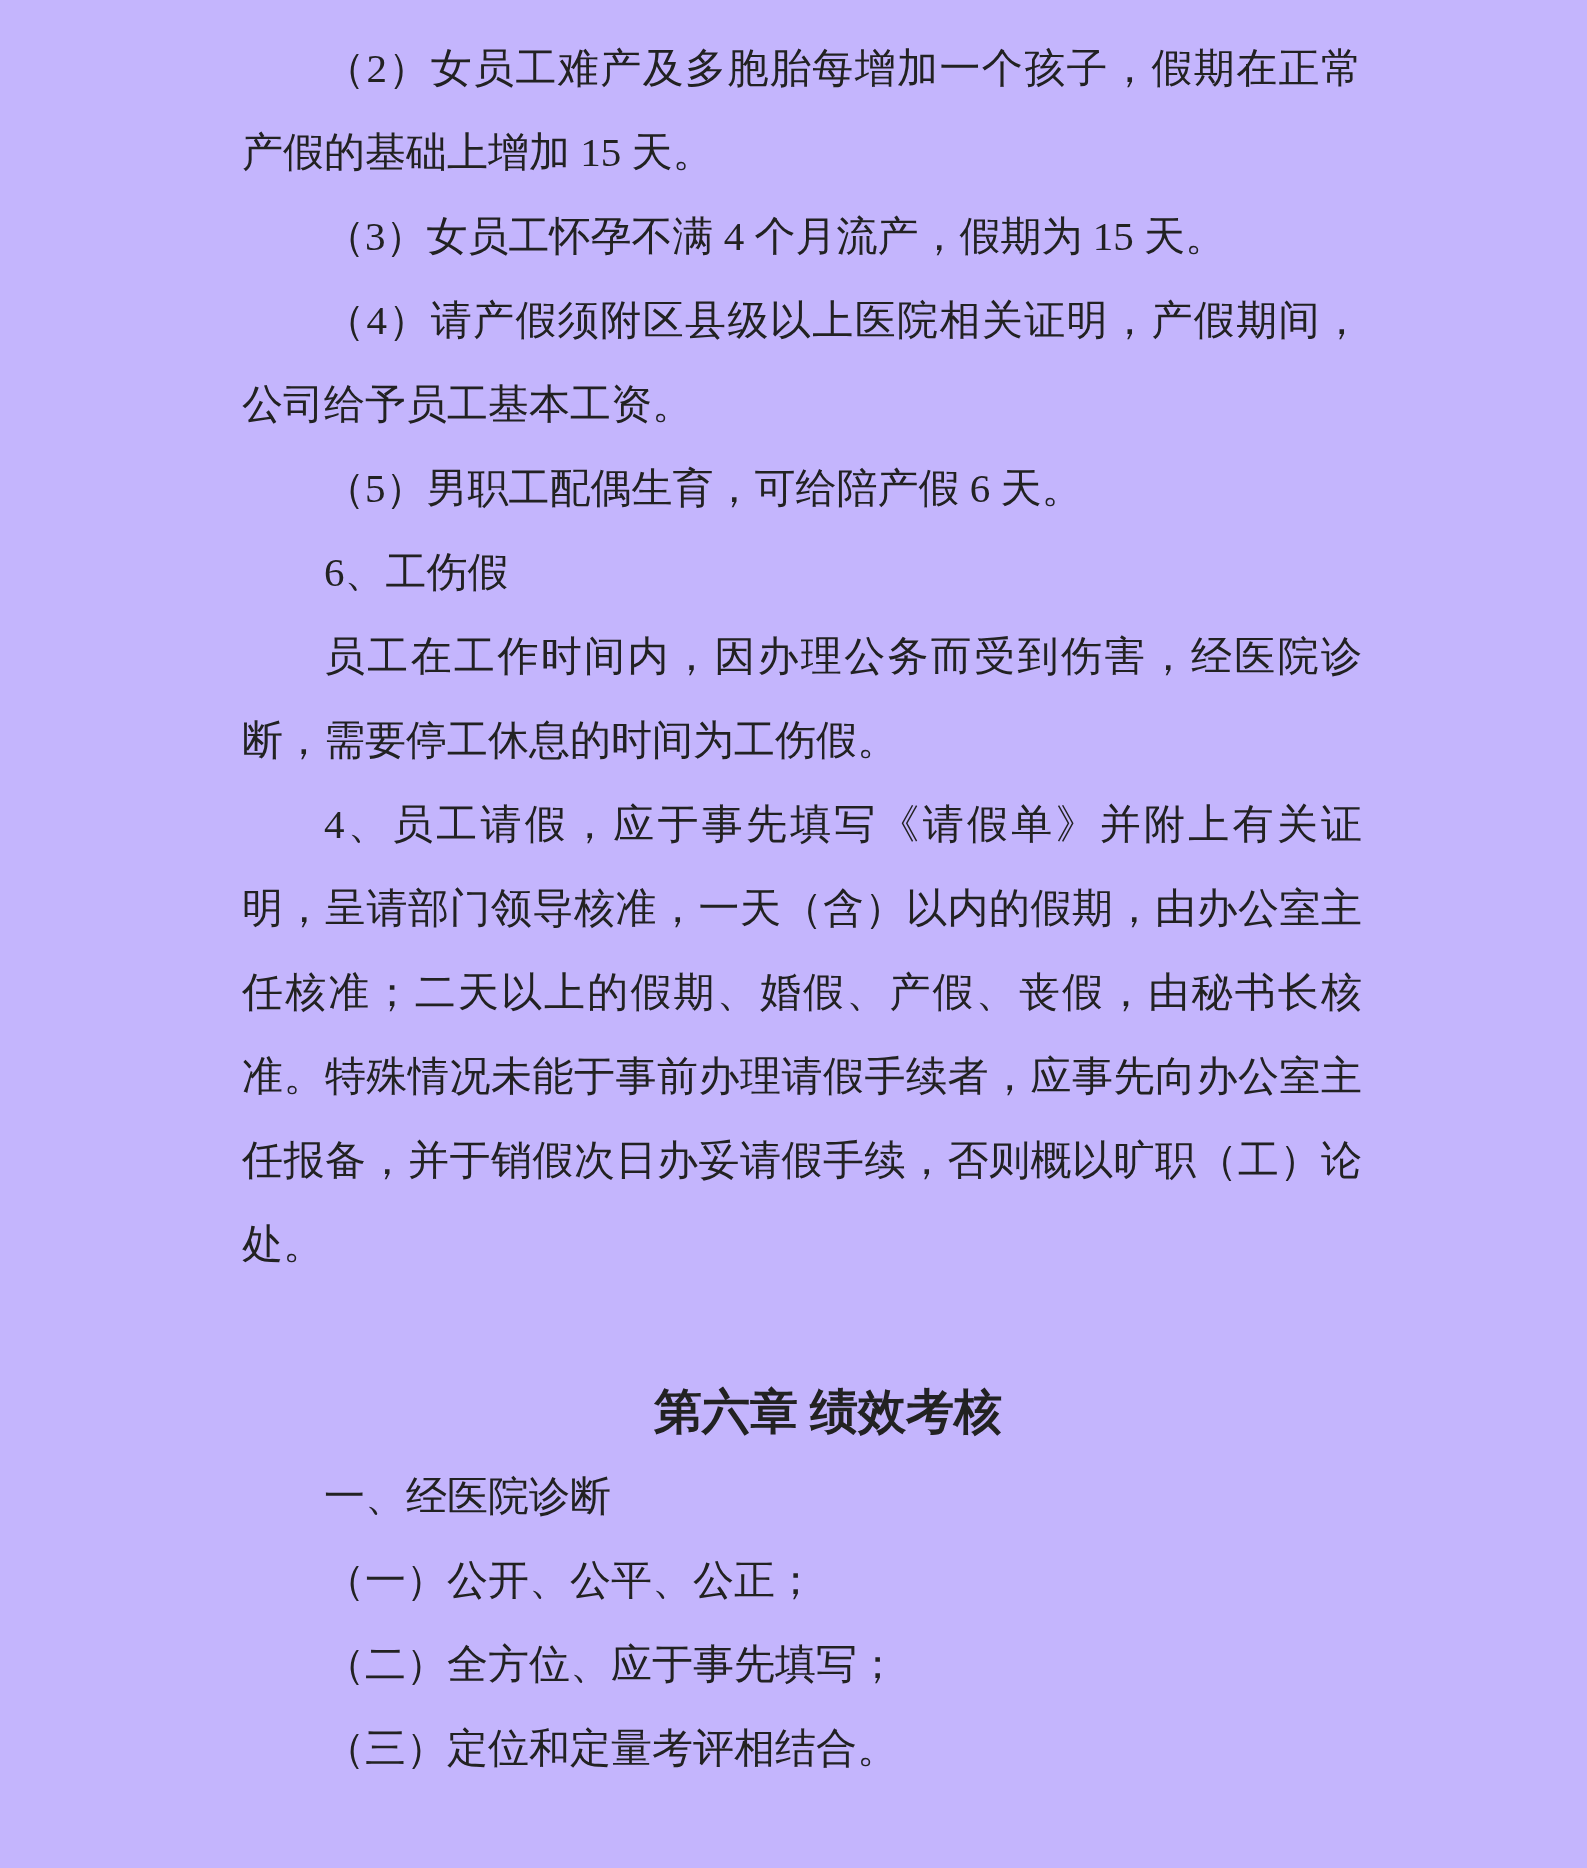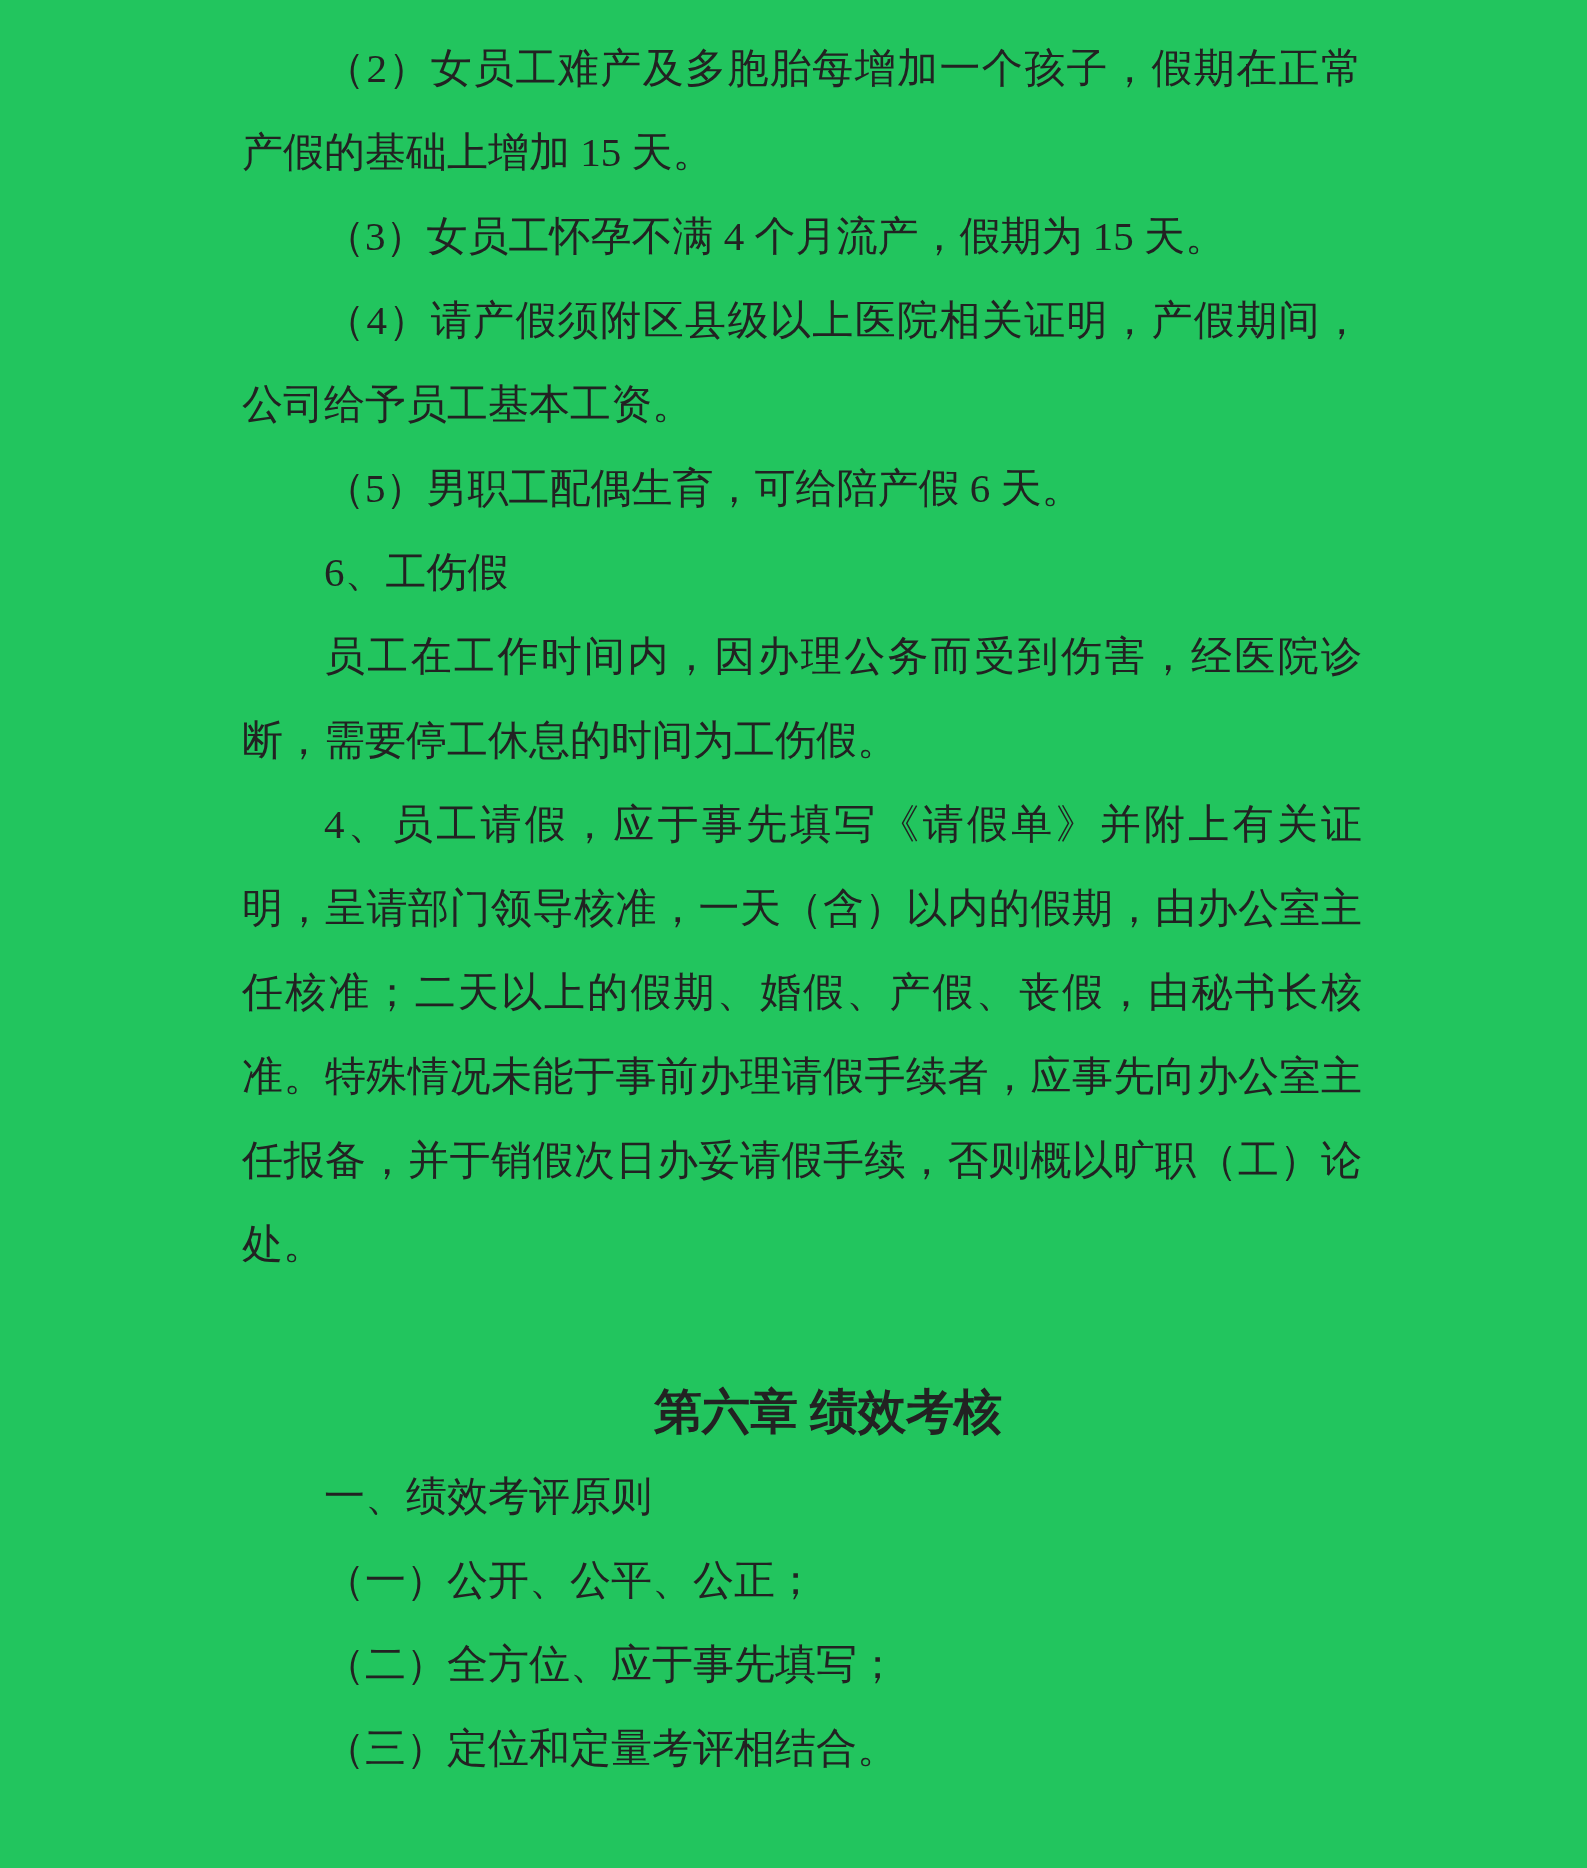--- a/index.html
+++ b/index.html
@@ -9,21 +9,21 @@
     background: #ffffff;
     overflow: hidden;
     font-family: "Liberation Serif", "DejaVu Serif", serif;
   }
   .page {
     box-sizing: border-box;
     width: 1587px;
     height: 1868px;
     padding: 26px 225px 0 242px;
     color: #222222;
-    background: #22c55e;
+    background: #c4b5fd;
   }
   .para {
     margin: 0;
     font-size: 41px;
     line-height: 84px;
     text-align: justify;
     text-indent: 82px;
     word-break: normal;
   }
   .chapter {
@@ -53,21 +53,21 @@
   <p class="para">6、工伤假</p>
 
   <p class="para">员工在工作时间内，因办理公务而受到伤害，经医院诊断，需要停工休息的时间为工伤假。</p>
 
   <p class="para">4、员工请假，应于事先填写《请假单》并附上有关证明，呈请部门领导核准，一天（含）以内的假期，由办公室主任核准；二天以上的假期、婚假、产假、丧假，由秘书长核准。特殊情况未能于事前办理请假手续者，应事先向办公室主任报备，并于销假次日办妥请假手续，否则概以旷职（工）论处。</p>
 
   <div class="spacer"></div>
 
   <h2 class="chapter">第六章 绩效考核</h2>
 
-  <p class="para">一、绩效考评原则</p>
+  <p class="para">一、经医院诊断</p>
 
   <p class="para">（一）公开、公平、公正；</p>
 
   <p class="para">（二）全方位、应于事先填写；</p>
 
   <p class="para">（三）定位和定量考评相结合。</p>
 
 </div>
 
 </body></html>

